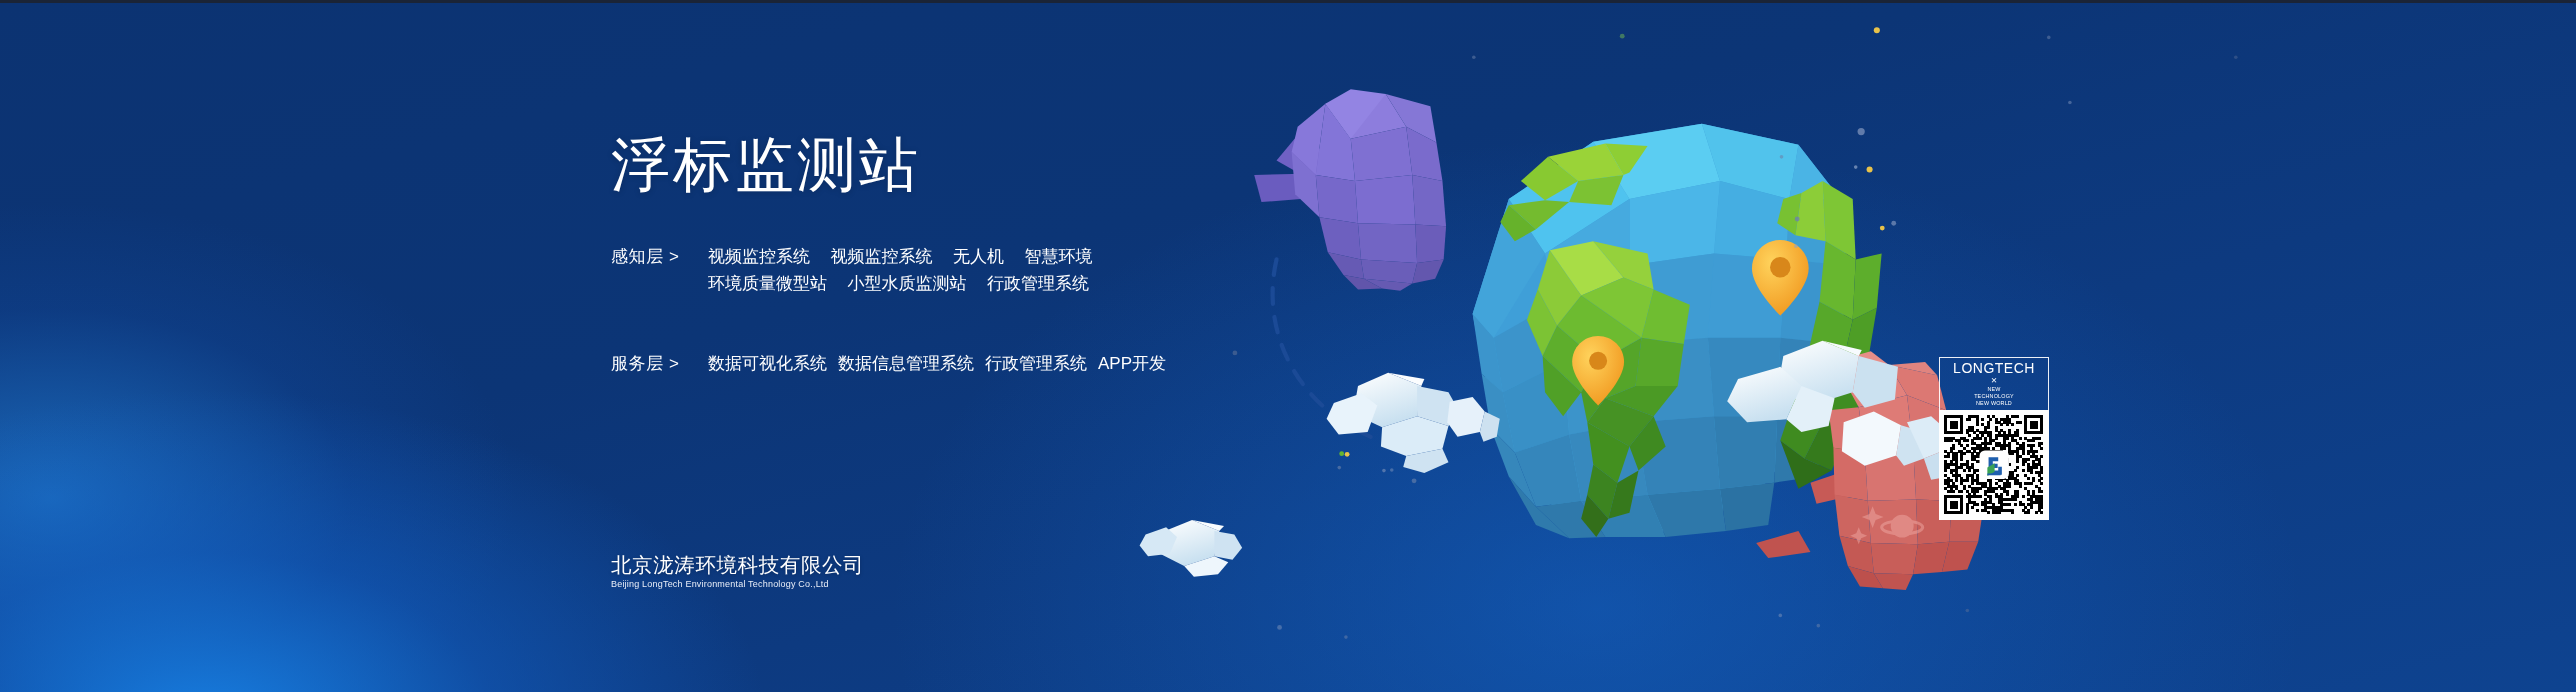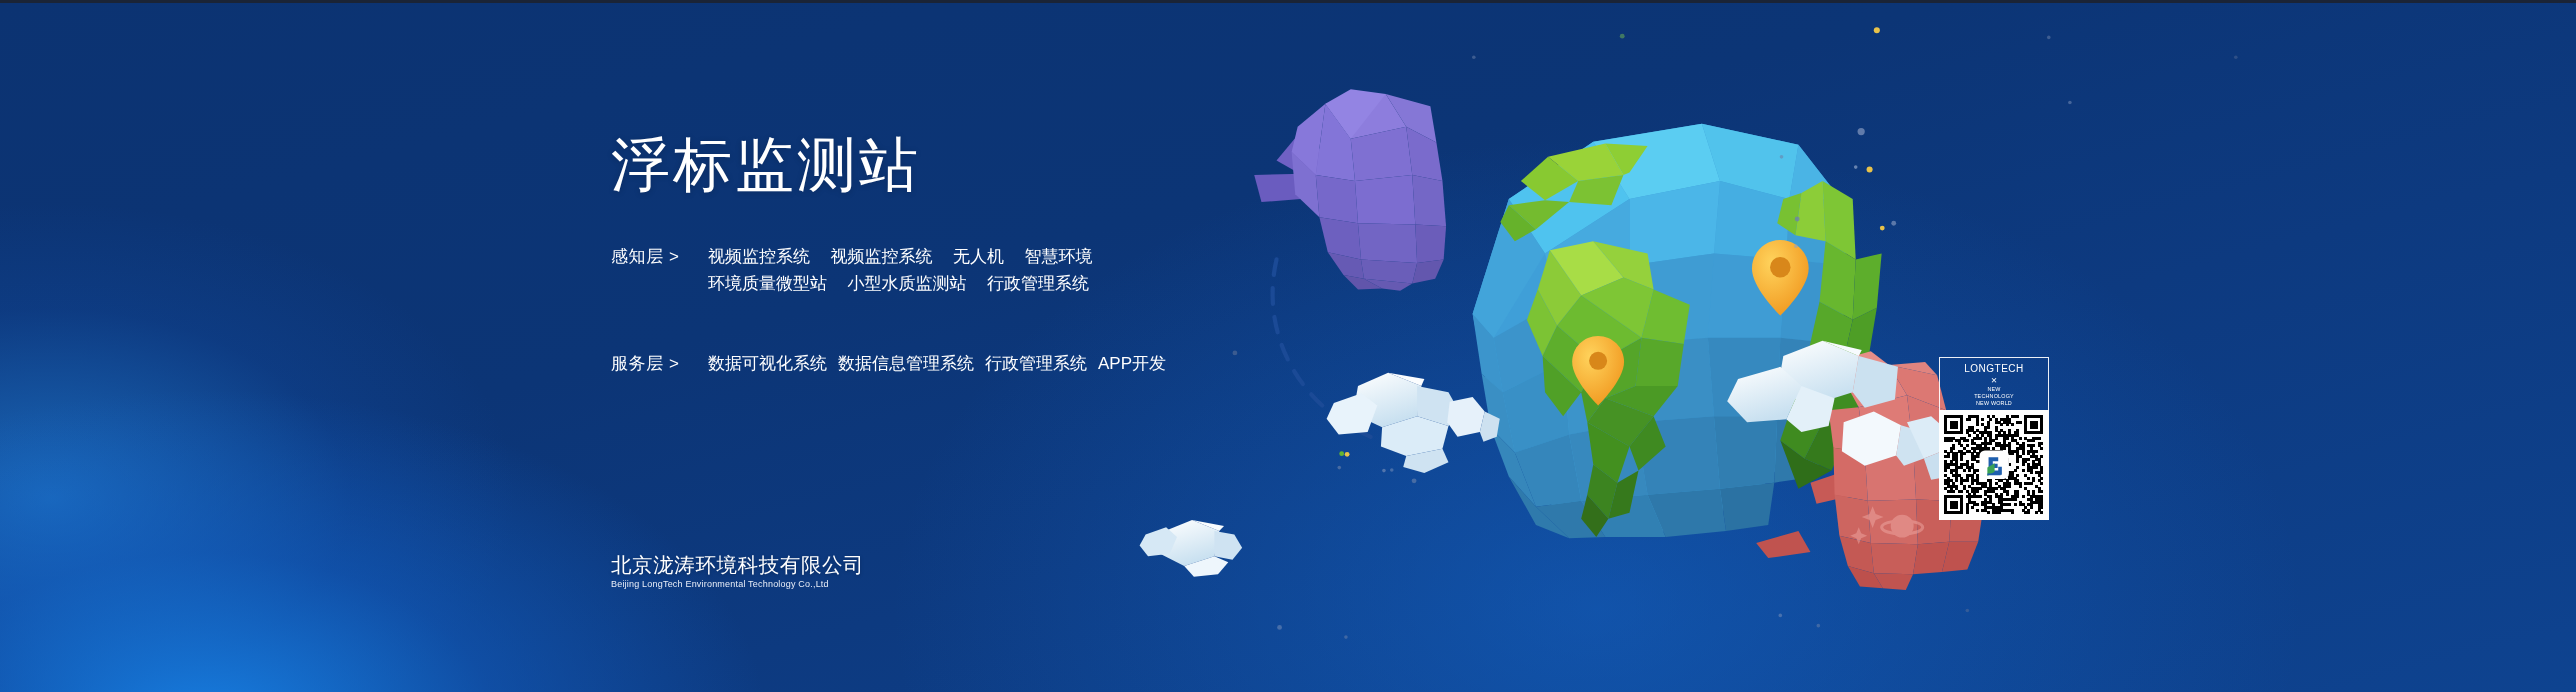--- a/index.html
+++ b/index.html
@@ -97,21 +97,21 @@
   .qr-head {
     border: 0.6px solid rgba(255,255,255,0.92);
     border-bottom: none;
     height: 53px;
     padding-top: 5.4px;
     text-align: center;
     color: #ffffff;
     position: relative;
     z-index: 3;
   }
-  .qr-brand { font-size: 10px; letter-spacing: 0.5px; line-height: 11.5px; }
+  .qr-brand { font-size: 14px; letter-spacing: 0.5px; line-height: 11.5px; }
   .qr-x { font-size: 7.8px; line-height: 11px; margin-top: 0.6px; }
   .qr-tag { font-size: 5.4px; line-height: 6.6px; letter-spacing: 0.2px; }
 
   .qr-box {
     background: #ffffff;
     padding: 5.4px;
     position: relative;
     z-index: 3;
   }
   .qr-code {

